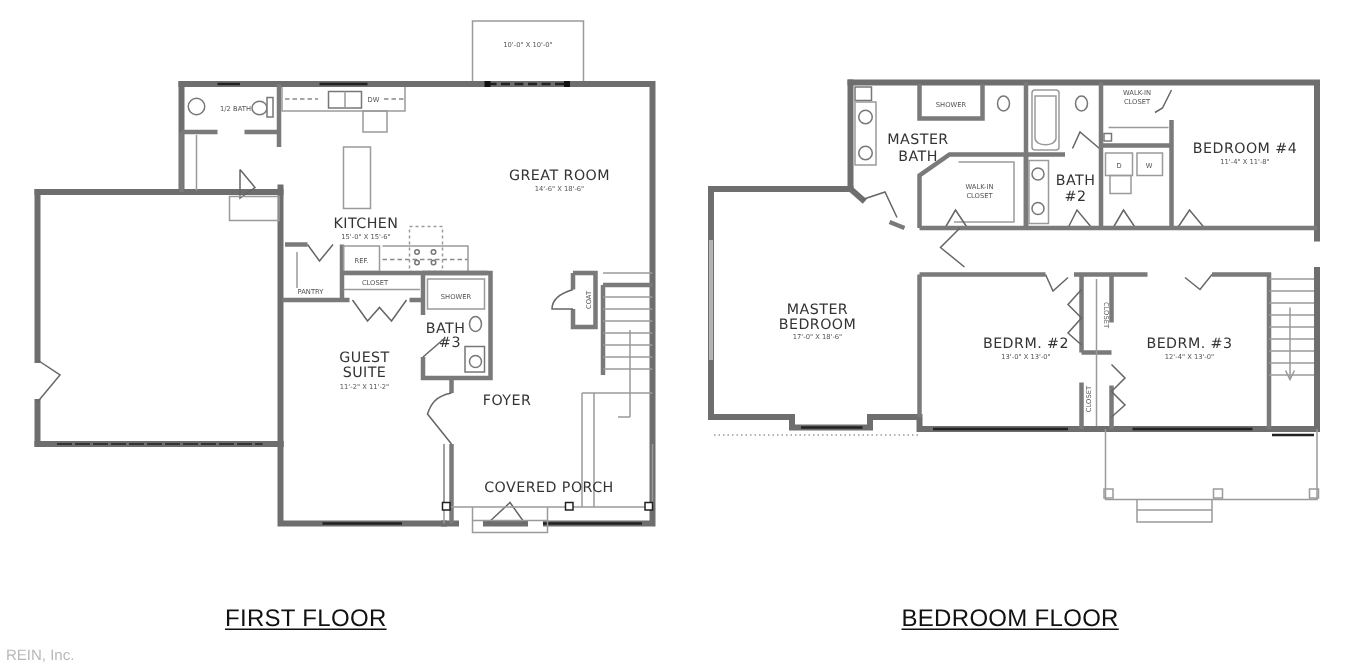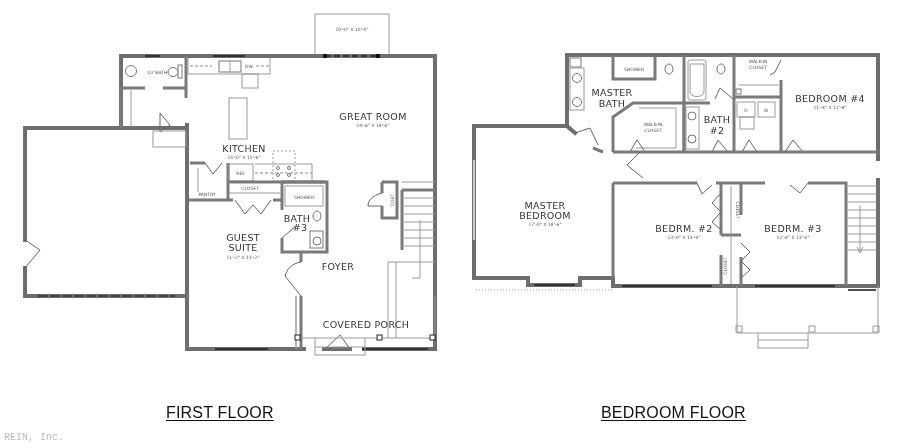--- a/index.html
+++ b/index.html
@@ -8,21 +8,21 @@
   .wl { stroke:#6e6e6e; stroke-width:4; fill:none; stroke-linecap:square; }
   .wl-in { stroke:#7a7a7a; stroke-width:3; fill:none; }
   .thin { stroke:#9a9a9a; stroke-width:1; fill:none; }
   .dash { stroke:#8a8a8a; stroke-width:1; fill:none; stroke-dasharray:3 2; }
   .win { stroke:#222; stroke-width:1.6; fill:none; }
   .door { stroke:#666; stroke-width:1; fill:none; }
   .fix { stroke:#777; stroke-width:1; fill:#fff; }
   .room-label { font-family:"DejaVu Sans", sans-serif; font-size:9.5px; fill:#333; text-anchor:middle; letter-spacing:0.3px; }
   .dim { font-family:"DejaVu Sans", sans-serif; font-size:4.5px; fill:#555; text-anchor:middle; }
   .floor-title { position:absolute; font-family:"Liberation Sans", sans-serif; font-size:16px; color:#111; text-decoration:underline; text-underline-offset:2px; letter-spacing:0.2px; }
-  .watermark { position:absolute; left:4px; top:432px; font-family:Liberation Mono, monospace; font-size:10px; color:#b8b8b8; }
+  .watermark { position:absolute; left:4px; top:432px; font-family:Liberation Sans, sans-serif; font-size:10px; color:#b8b8b8; }
 </style>
 </head>
 <body>
 
 <svg width="900" height="448" viewBox="0 0 900 448" xmlns="http://www.w3.org/2000/svg">
 
   <g>
 
     <rect x="315" y="14" width="74" height="41" class="thin"></rect>
     <text x="352" y="31" class="dim">10'-0" X 10'-0"</text>
@@ -251,15 +251,15 @@
     <line x1="848" y1="290" x2="876" y2="290" class="win"></line>
 
     <path class="thin" stroke="#bbb" d="M737,286 L737,333 L878,333 L878,286"></path>
     <rect x="736" y="326" width="6" height="6" class="thin" stroke="#bbb"></rect>
     <rect x="809" y="326" width="6" height="6" class="thin" stroke="#bbb"></rect>
     <rect x="873" y="326" width="6" height="6" class="thin" stroke="#bbb"></rect>
     <path class="thin" stroke="#ccc" d="M758,333 L758,348 L808,348 L808,333 M758,340 L808,340"></path>
   </g>
 </svg>
 
-<div class="floor-title" style="left:166px; top:404px;">FIRST FLOOR</div>
+<div class="floor-title" style="left:150px; top:404px;">FIRST FLOOR</div>
 <div class="floor-title" style="left:601px; top:404px;">BEDROOM FLOOR</div>
 <div class="watermark">REIN, Inc.</div>
 
 </body></html>

